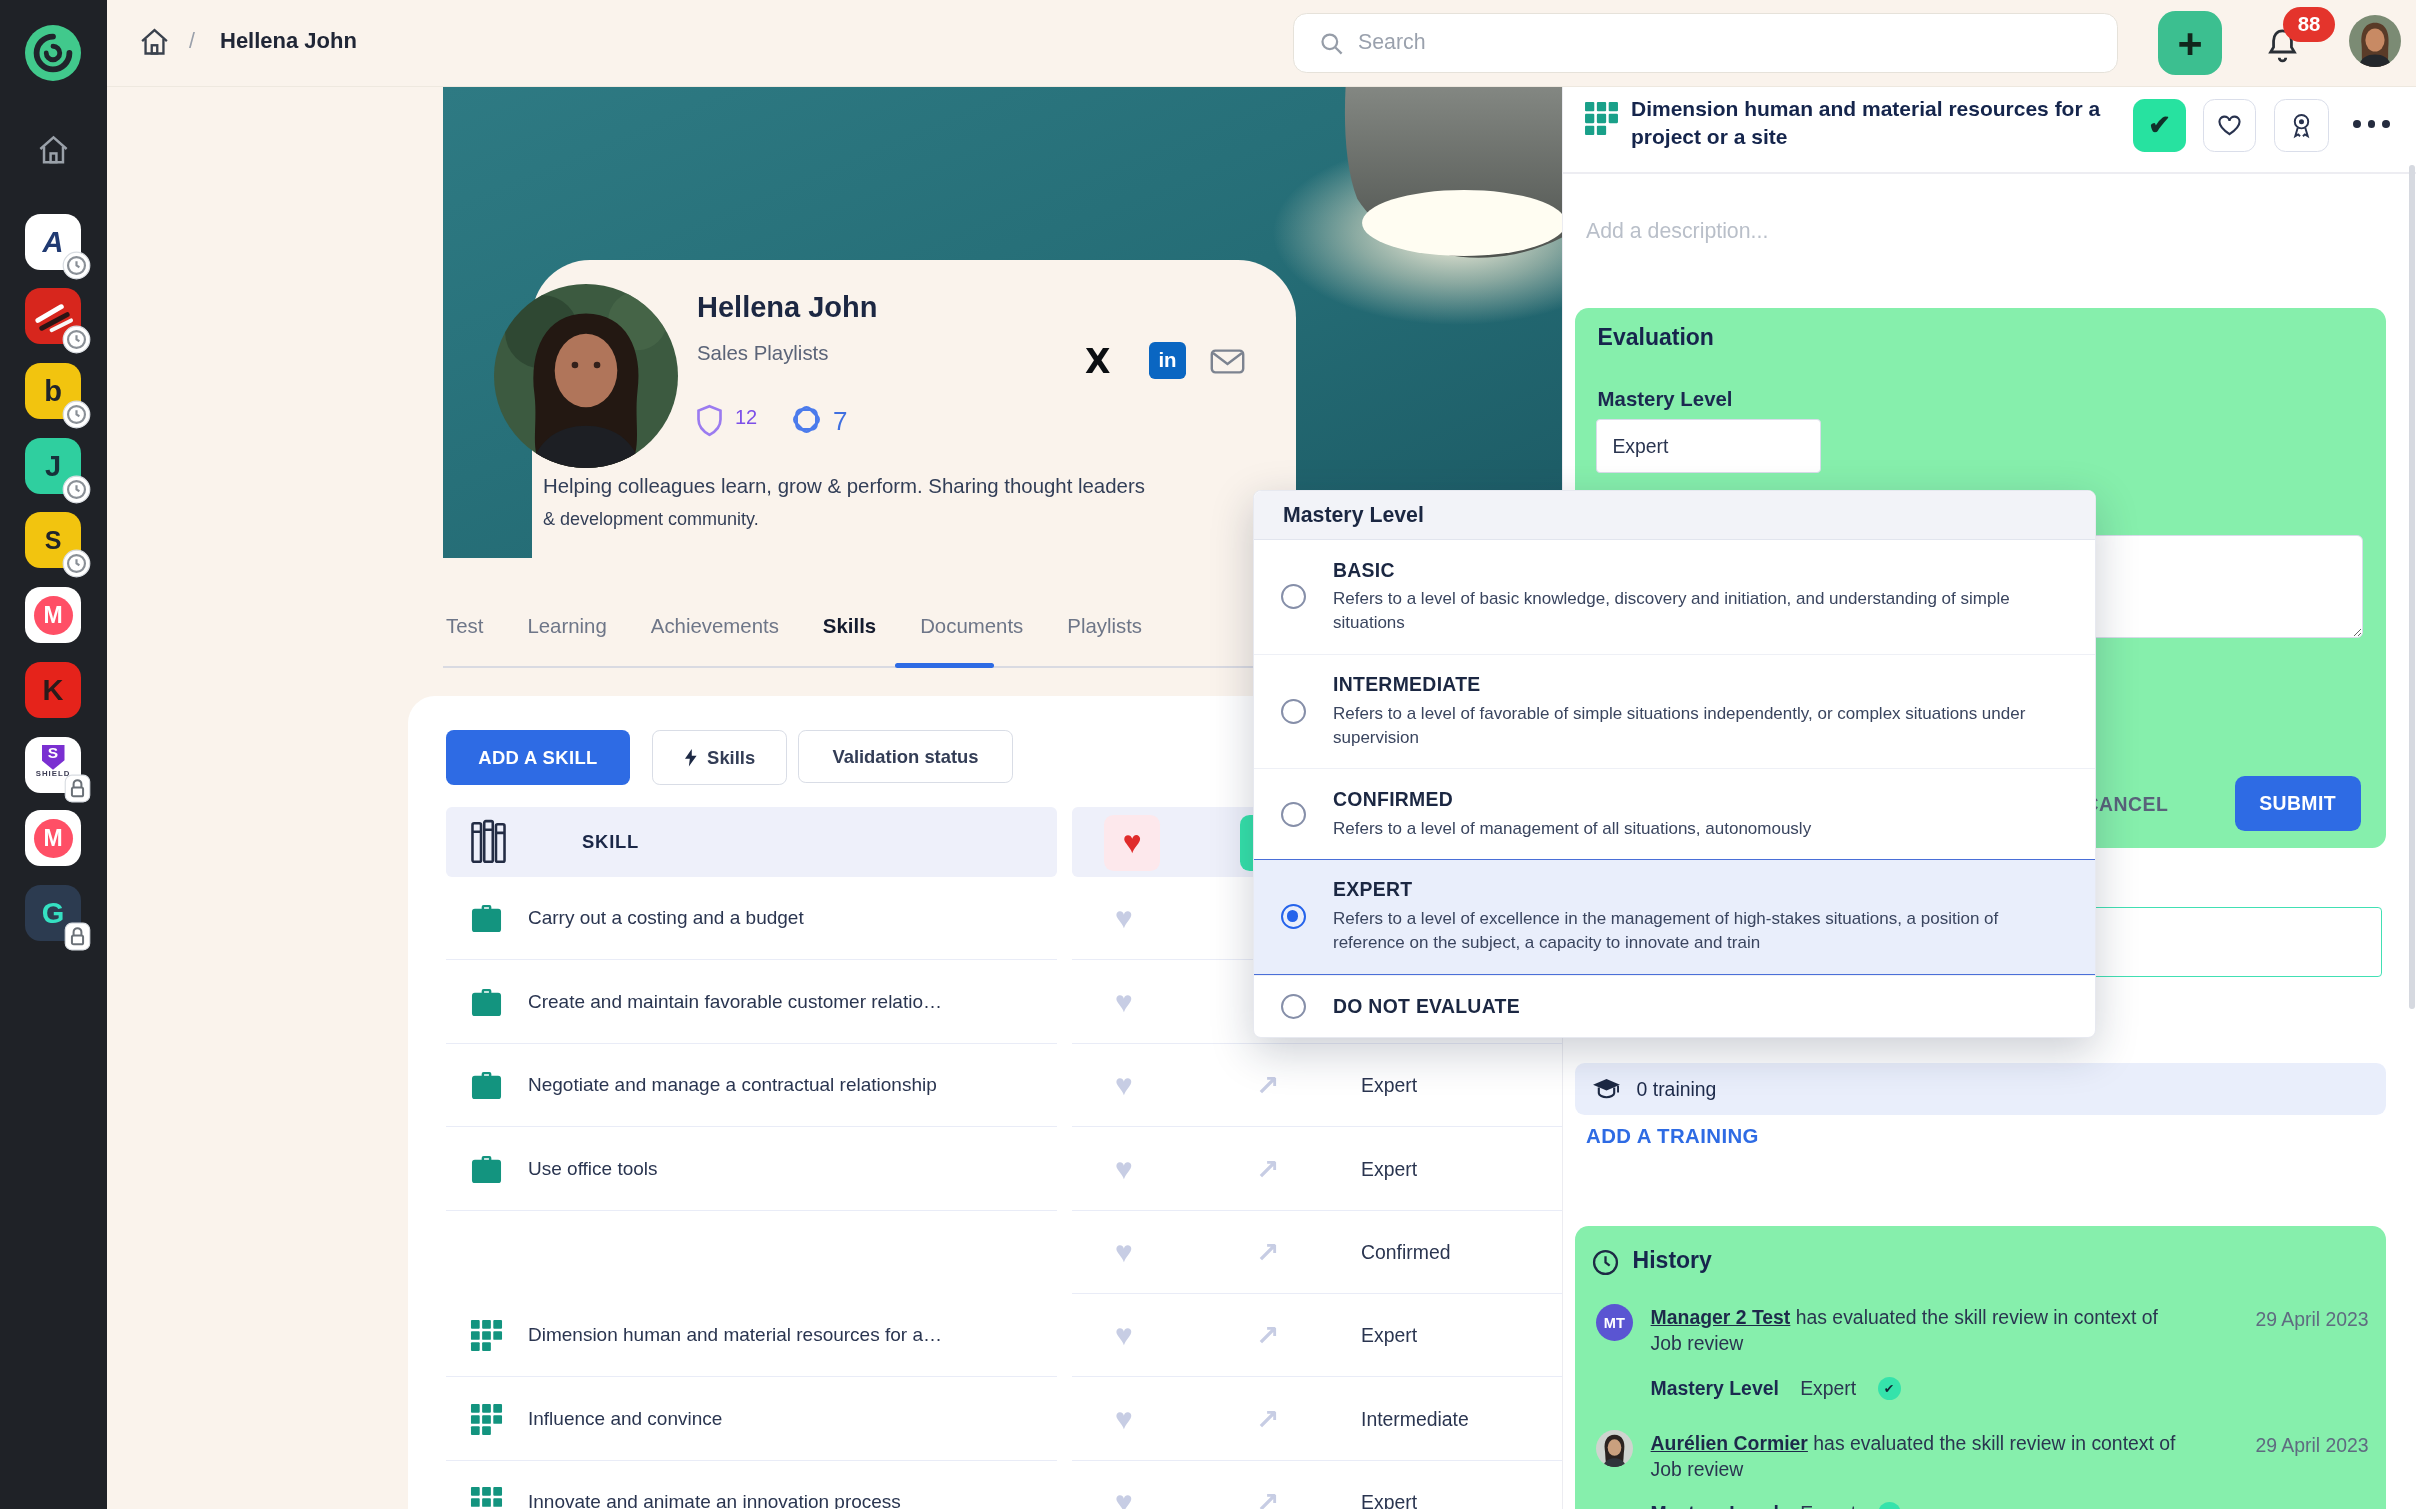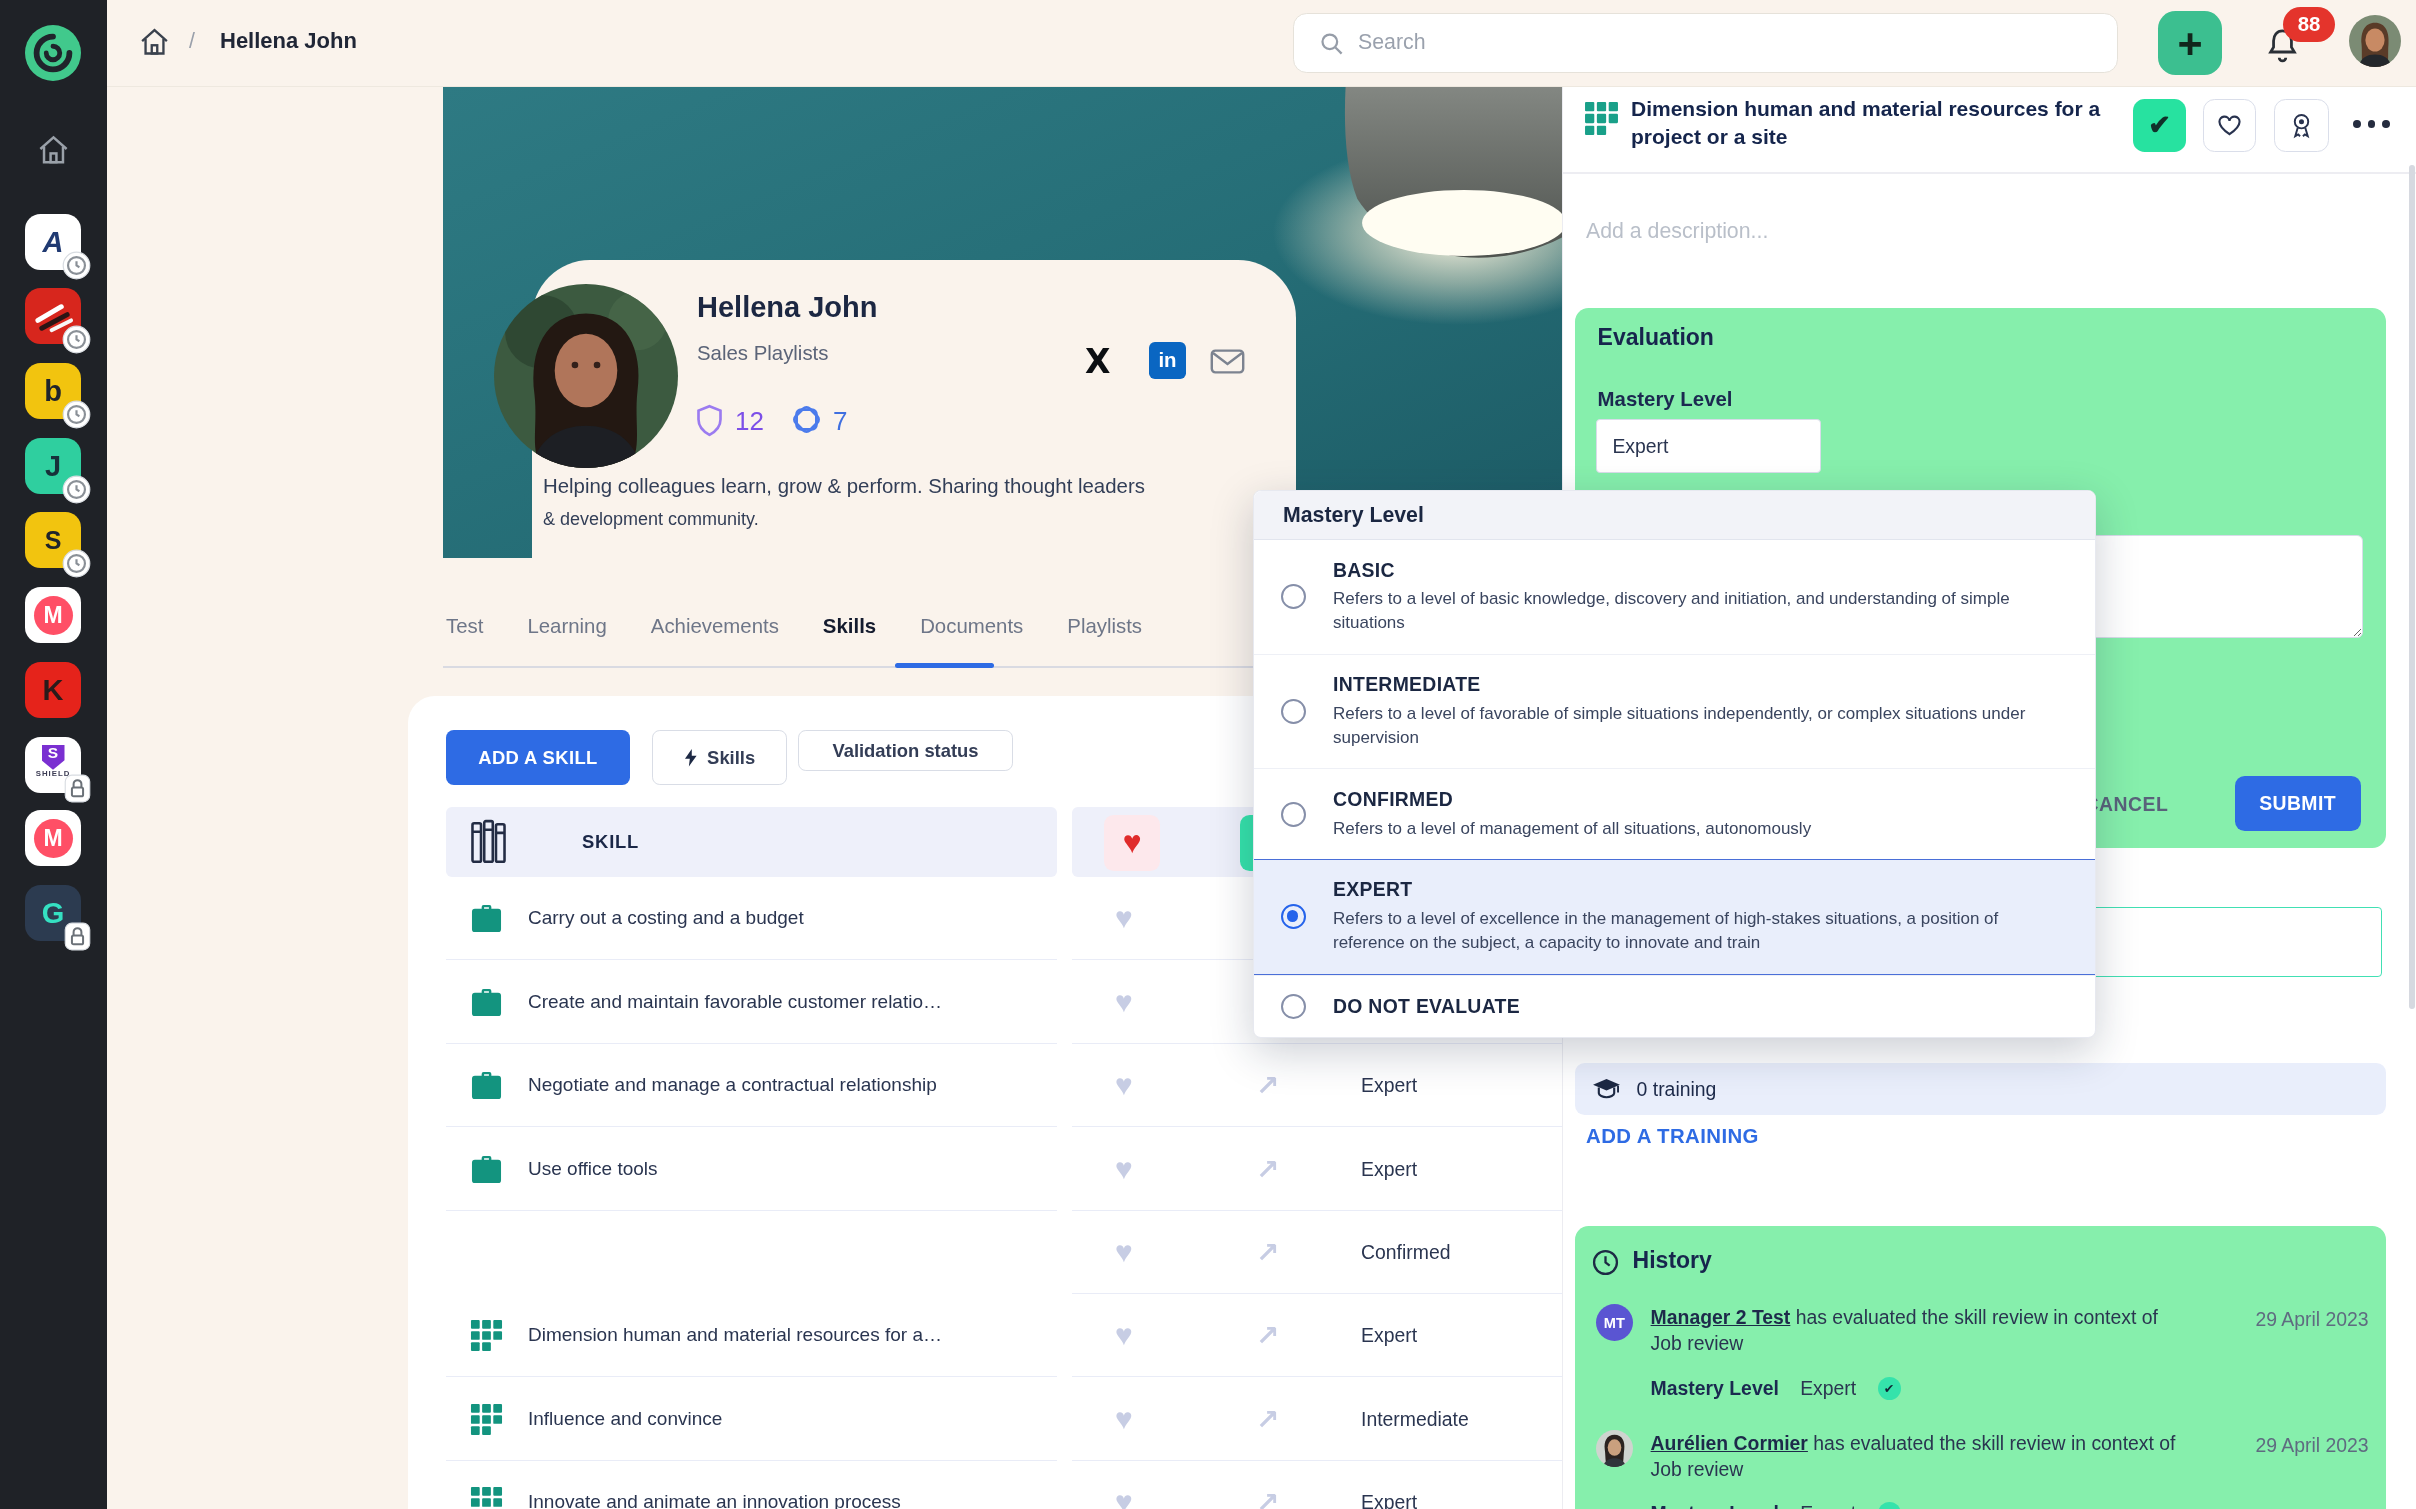--- a/index.html
+++ b/index.html
@@ -293,21 +293,21 @@
         <rect x="2" y="3" width="26" height="18" rx="3"></rect>
         <path d="M3 5 L15 14 L27 5"></path>
       </svg>
   </div>
 
   <div class="abs" style="left:695px;top:404px">
     <svg width="29" height="33" viewBox="0 0 26 30" fill="none" stroke="#9b7bf0" stroke-width="2.4">
         <path d="M13 2 L23 6 V14 c0 7-4.5 11-10 14 C7.5 25 3 21 3 14 V6 Z"></path>
       </svg>
   </div>
-  <span class="abs" style="left:735px;top:406px;font-size:26px;color:#7c4fe8">12</span>
+  <span class="abs" style="left:735px;top:406px;font-size:20px;color:#7c4fe8">12</span>
   <div class="abs" style="left:789px;top:402px">
     <svg width="35" height="35" viewBox="0 0 30 30" fill="none" stroke="#4b7bec" stroke-width="2.4" stroke-linejoin="round">
         <rect x="6.5" y="6.5" width="17" height="17" rx="4"></rect>
         <rect x="6.5" y="6.5" width="17" height="17" rx="4" transform="rotate(45 15 15)"></rect>
       </svg>
   </div>
   <span class="abs" style="left:833px;top:406px;font-size:26px;color:#3f6fe0">7</span>
 
   <div class="abs" style="left:543px;top:475px;font-size:20.4px;color:#323e57;white-space:nowrap">Helping colleagues learn, grow &amp; perform. Sharing thought leaders</div>
   <div class="abs" style="left:543px;top:509px;font-size:18px;color:#323e57;white-space:nowrap">&amp; development community.</div>
@@ -325,21 +325,21 @@
 
   <div id="whitecard"></div>
 
   <button class="btn-primary abs" style="left:446px;top:730px;width:184px;height:55px">ADD A SKILL</button>
   <button class="btn-outline abs" style="left:652px;top:730px;width:135px;height:55px">
     <svg width="13.6" height="19.4" viewBox="0 0 14 20">
         <path d="M8 1 L1 11 h5 L5 19 L13 8 h-5 Z" fill="#1d2944"></path>
       </svg>
     <span>Skills</span>
   </button>
-  <button class="btn-outline abs" style="left:798px;top:730px;width:215px;height:41px">
+  <button class="btn-outline abs" style="left:798px;top:730px;width:215px;height:53px">
     <span>Validation status</span>
   </button>
 
   <div class="thead" style="left:446px;width:611px">
     <span style="margin-left:24px">
       <svg width="37" height="47" viewBox="0 0 34 44" fill="none" stroke="#232c44" stroke-width="2.4">
           <rect x="2" y="4" width="8" height="36" rx="1.5"></rect>
           <rect x="13" y="2" width="8" height="38" rx="1.5"></rect>
           <rect x="24" y="5" width="8" height="35" rx="1.5"></rect>
           <path d="M2 12 h8 M13 10 h8 M24 13 h8"></path>

